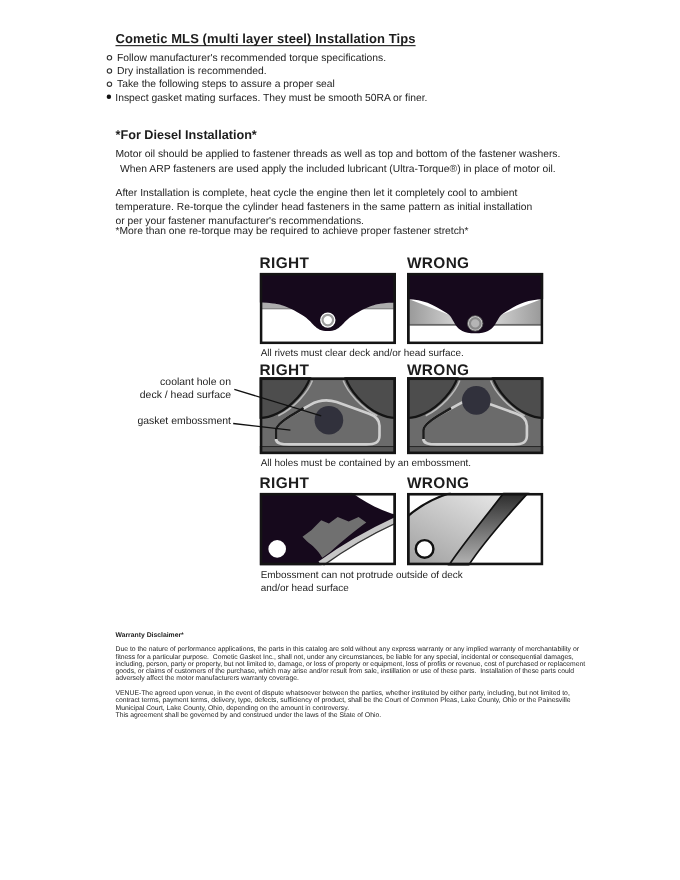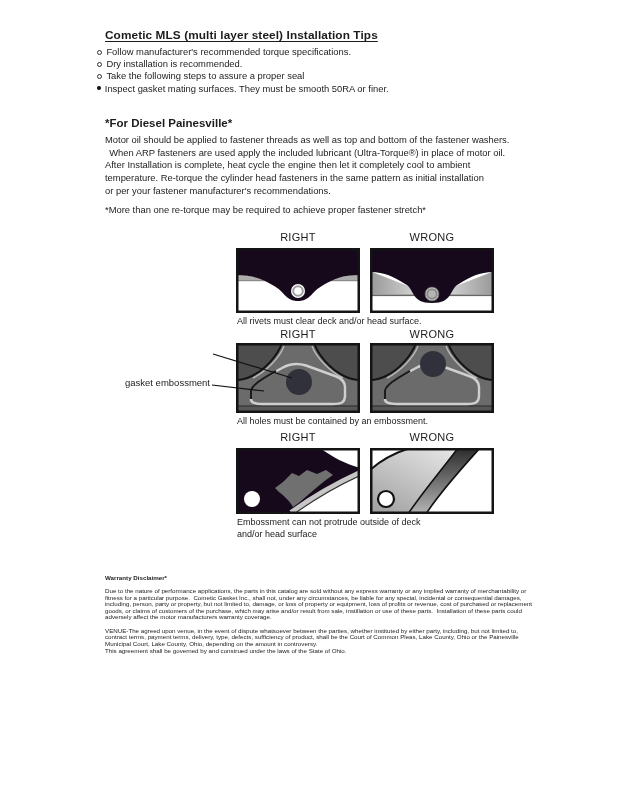--- a/index.html
+++ b/index.html
@@ -7,21 +7,21 @@
         font-family:"Liberation Sans",sans-serif;color:#1c1c1c;overflow:hidden;}
   .abs{position:absolute;}
   .doc-title{font-weight:bold;font-size:11.8px;text-decoration:underline;text-underline-offset:2px;letter-spacing:.1px;}
   .bullets{font-size:9.4px;line-height:12.2px;}
   .bullet-row{display:flex;align-items:flex-start;}
   .marker-circle{width:3.4px;height:3.4px;border:1px solid #333;border-radius:50%;margin:3.6px 4px 0 0;flex:none;}
   .marker-dot{width:3.8px;height:3.8px;background:#111;border-radius:50%;margin:3.6px 4px 0 0;flex:none;}
   .sub{margin-left:0;}
   .h2{font-weight:bold;font-size:11.5px;}
   .para{font-size:9.4px;line-height:13px;white-space:pre;}
-  .fig-label{width:124px;text-align:center;font-weight:normal;font-size:11px;letter-spacing:.3px;}
+  .fig-label{width:124px;text-align:left;font-weight:bold;font-size:14px;letter-spacing:.3px;}
   .caption{font-size:9px;line-height:12px;white-space:pre;}
   .callout{font-size:9.5px;line-height:12px;text-align:right;width:100px;white-space:pre;}
   .disclaimer{font-size:6.2px;line-height:6.6px;}
   .disclaimer .dh{font-weight:bold;margin:0 0 6.5px 0;}
   .disclaimer p{margin:0 0 6.8px 0;white-space:pre;}
   .footer-code{font-size:12.8px;letter-spacing:.3px;}
   svg{display:block;}
 </style>
 </head>
 <body>
@@ -42,24 +42,24 @@
     <div class="bullet-row">
       <span class="marker-circle"></span>
       <span>Take the following steps to assure a proper seal</span>
     </div>
     <div class="bullet-row sub">
       <span class="marker-dot"></span>
       <span>Inspect gasket mating surfaces.  They must be smooth 50RA or finer.</span>
     </div>
   </div>
 
-  <div class="abs h2" style="left:105px;top:117px;">*For Diesel Painesville*</div>
+  <div class="abs h2" style="left:105px;top:117px;">*For Diesel Installation*</div>
   <div class="abs para" style="left:105px;top:133px;text-align:center;">Motor oil should be applied to fastener threads as well as top and bottom of the fastener washers.
 When ARP fasteners are used apply the included lubricant (Ultra-Torque®) in place of motor oil.</div>
-  <div class="abs para" style="left:105px;top:158px;">After Installation is complete, heat cycle the engine then let it completely cool to ambient
+  <div class="abs para" style="left:105px;top:168px;">After Installation is complete, heat cycle the engine then let it completely cool to ambient
 temperature. Re-torque the cylinder head fasteners in the same pattern as initial installation
 or per your fastener manufacturer's recommendations.</div>
   <div class="abs para" style="left:105px;top:203px;">*More than one re-torque may be required to achieve proper fastener stretch*</div>
 
   <div class="abs fig-label" style="left:236px;top:231px;">RIGHT</div>
   <div class="abs fig-label" style="left:370px;top:231px;">WRONG</div>
 
   <div class="abs" style="left:236px;top:248px;">
     <svg width="124" height="65" viewBox="0 0 124 65">
       <rect width="124" height="65" fill="#ffffff"></rect>
@@ -94,20 +94,22 @@
       <circle cx="62" cy="46" r="4.8" fill="#b5b5b5" stroke="#8a8a8a" stroke-width="2"></circle>
       <rect x="1.25" y="1.25" width="121.5" height="62.5" fill="none" stroke="#141414" stroke-width="2.5"></rect>
     </svg>
   </div>
 
   <div class="abs caption" style="left:237px;top:315px;">All rivets must clear deck and/or head surface.</div>
 
   <div class="abs fig-label" style="left:236px;top:328px;">RIGHT</div>
   <div class="abs fig-label" style="left:370px;top:328px;">WRONG</div>
 
+  <div class="abs callout" style="left:110px;top:342px;">coolant hole on
+deck / head surface</div>
   <div class="abs callout" style="left:110px;top:377px;">gasket embossment</div>
 
   <div class="abs" style="left:236px;top:343px;">
     <svg width="124" height="70" viewBox="0 0 124 70">
       <rect width="124" height="70" fill="#6b6b6b"></rect>
       <rect y="62.5" width="124" height="1.2" fill="#252525"></rect>
       <rect y="63.7" width="124" height="6.3" fill="#575757"></rect>
       <path d="M0,0 H46 C42,12 30,26 16,33 C10,36 5,37 0,37 Z" fill="#4d4d4d" stroke="#141414" stroke-width="2"></path>
       <path d="M48,3 C44,14 31,28 17,35" stroke="#b9b9b9" stroke-width="1.4" fill="none"></path>
       <path d="M124,0 H78 C82,12 94,26 108,33 C114,36 119,37 124,37 Z" fill="#4d4d4d" stroke="#141414" stroke-width="2"></path>

